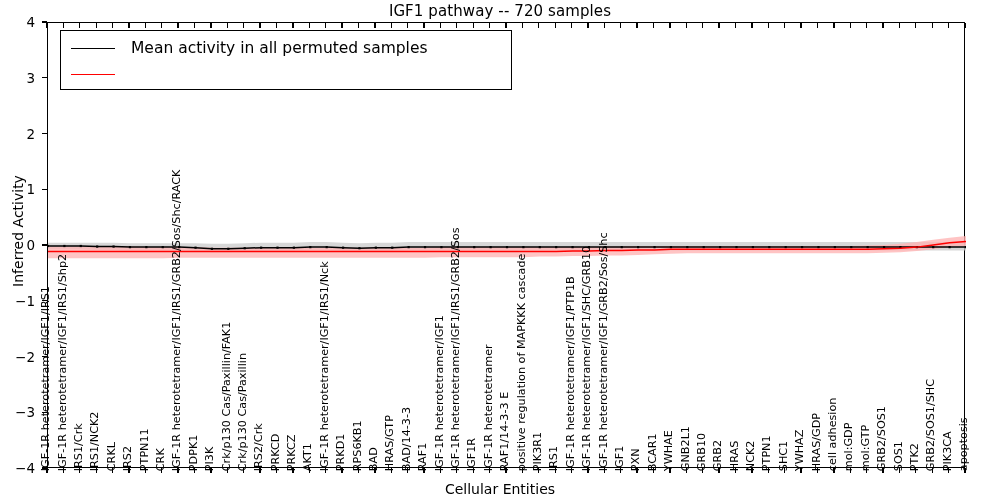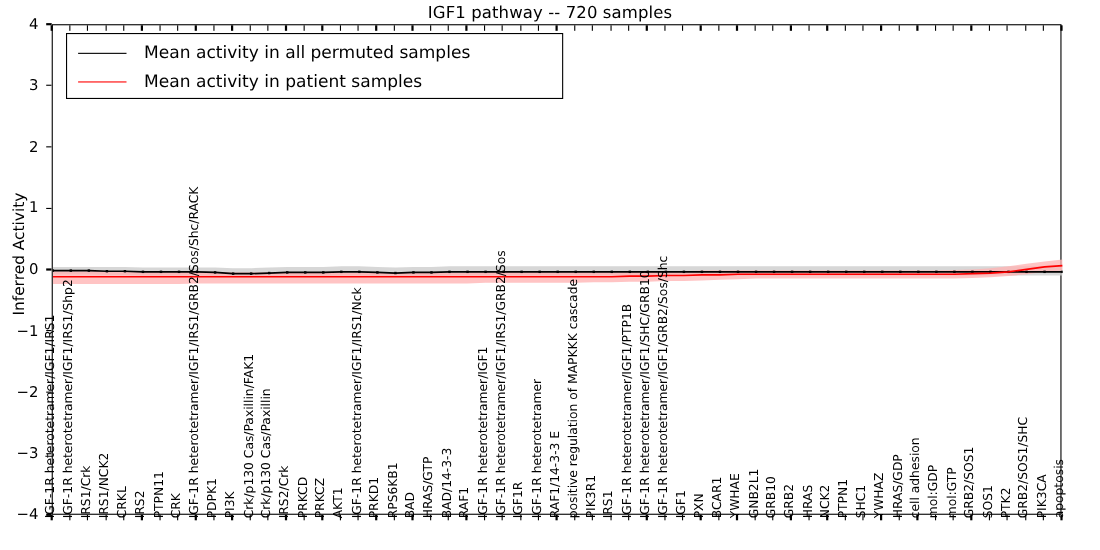--- a/index.html
+++ b/index.html
@@ -311,25 +311,25 @@
       <div class="xlab" style="left: 791.057px; top: 459.8px; transform: rotate(-90deg); transform-origin: left bottom;">cell adhesion</div>
       <div class="xlab" style="left: 807.45px; top: 459.8px; transform: rotate(-90deg); transform-origin: left bottom;">mol:GDP</div>
       <div class="xlab" style="left: 823.843px; top: 459.8px; transform: rotate(-90deg); transform-origin: left bottom;">mol:GTP</div>
       <div class="xlab" style="left: 840.236px; top: 459.8px; transform: rotate(-90deg); transform-origin: left bottom;">GRB2/SOS1</div>
       <div class="xlab" style="left: 856.629px; top: 459.8px; transform: rotate(-90deg); transform-origin: left bottom;">SOS1</div>
       <div class="xlab" style="left: 873.021px; top: 459.8px; transform: rotate(-90deg); transform-origin: left bottom;">PTK2</div>
       <div class="xlab" style="left: 889.414px; top: 459.8px; transform: rotate(-90deg); transform-origin: left bottom;">GRB2/SOS1/SHC</div>
       <div class="xlab" style="left: 905.807px; top: 459.8px; transform: rotate(-90deg); transform-origin: left bottom;">PIK3CA</div>
       <div class="xlab" style="left: 922.2px; top: 459.8px; transform: rotate(-90deg); transform-origin: left bottom;">apoptosis</div>
     </div>
+  <div id="xlab-title">Cellular Entities</div>
 
   <div id="legend">
     <div class="lrow" style="top:4px;text-align:center;">
       <span class="swatch"></span>
       <span class="ltext">Mean activity in all permuted samples</span>
     </div>
     <div class="lrow red" style="top:30px;">
       <span class="swatch"></span>
-      <span class="ltext">Mean activity in patient samples</span>
     </div>
   </div>
 
 </div>
 
 </body></html>

